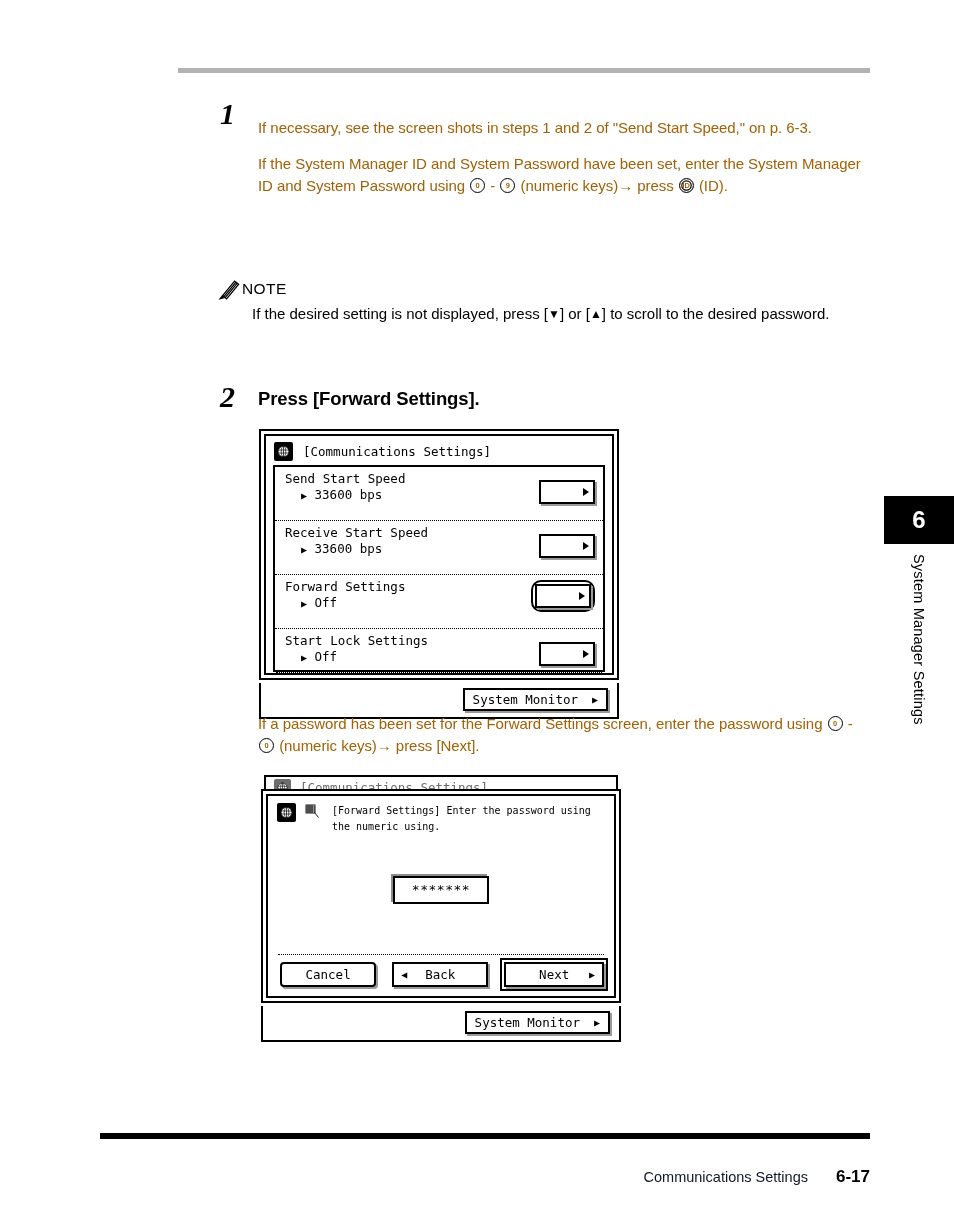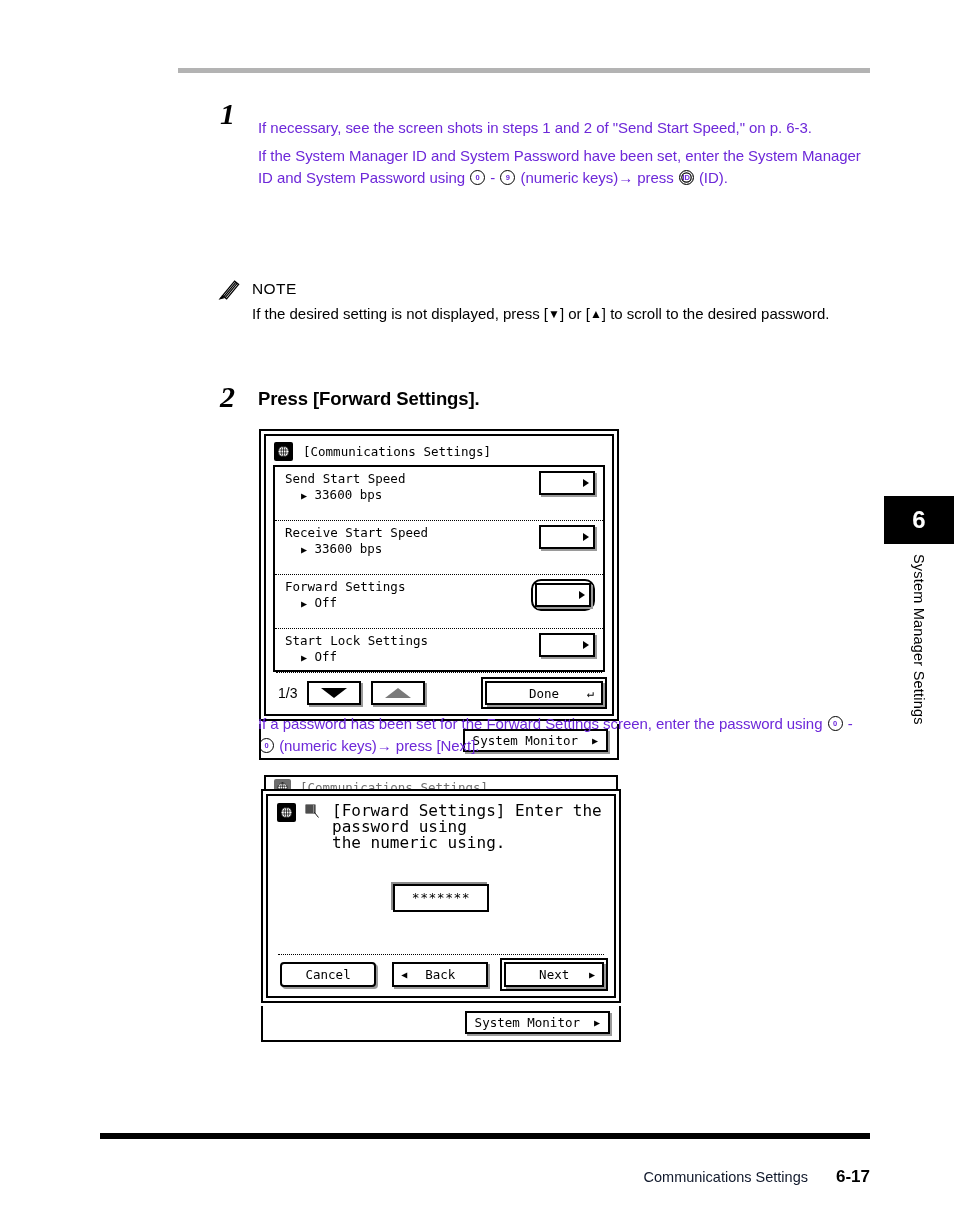--- a/index.html
+++ b/index.html
@@ -55,21 +55,21 @@
   .step-num {
     position:absolute; left:-38px; top:-6px;
     font-size:30px; font-weight:bold; font-style:italic;
     font-family:"Liberation Serif", serif;
   }
   .step-head {
     font-size:18.5px; font-weight:bold; line-height:25px;
     letter-spacing:-0.1px;
   }
   .body-p {
-    font-size:15px; line-height:22px; color:#6d28d9;
+    font-size:15px; line-height:22px; color:#a16207;
     letter-spacing:-0.05px;
   }
 
   
   .keyicon {
     display:inline-block; vertical-align:-2px;
     width:15px; height:15px; border-radius:50%;
     border:1.5px solid #000;
     position:relative; margin:0 1px;
   }
@@ -89,21 +89,21 @@
     position:absolute; left:3.5px; top:3.5px; width:5px; height:5px;
     border-radius:50%; background:#000;
   }
   .keyicon.id { box-shadow: inset 0 0 0 1.2px #fff, inset 0 0 0 2.4px #000; }
 
   .arrow-r { font-size:15px; }
 
   
   .note-wrap { position:absolute; }
   .note-head {
-    display:flex; align-items:center; gap:10px;
+    display:flex; align-items:center; 
     font-size:15.5px; letter-spacing:0.4px;
   }
   .pencil { width:24px; height:22px; display:block; }
   .note-body {
     margin-left:34px; margin-top:3px;
     font-size:15px; line-height:22px;
   }
   .tri { font-size:12px; vertical-align:1px; }
 
   
@@ -132,21 +132,21 @@
     display:flex; align-items:center; justify-content:center;
     border-radius:2px;
   }
   .globe svg { display:block; }
 
   .list-box {
     border:2px solid #000;
     margin:0 7px 0 7px;
   }
   .row {
-    display:flex; align-items:flex-start; justify-content:space-between;
+    display:flex; align-items:flex-end; justify-content:space-between;
     padding:4px 8px 4px 10px;
     position:relative;
   }
   .row + .row { border-top:1px dotted #000;margin-top:12px; }
   .row-text { font-size:12.5px; line-height:16px; }
   .row-val { padding-left:16px; }
   .row-val .tri-r { font-size:10px; }
 
   .sel-btn {
     width:56px; height:24px;
@@ -210,21 +210,21 @@
     position:absolute; left:3px; top:3px; right:3px; height:22px;
     border:2px solid #000; border-bottom:none;
     display:flex; align-items:center; gap:9px; padding:1px 8px;
     font-size:12.5px; color:#6d6d6d; overflow:hidden;
     background:#fff;
   }
   .ghost-head .globe { background:#6d6d6d; width:17px; height:17px; }
   .msg-row {
     display:flex; gap:9px; padding:7px 9px 4px 9px; align-items:flex-start;
   }
-  .msg-text { font-size:16px; line-height:16px; }
+  .msg-text { font-size:10px; line-height:16px; }
   .hand { width:18px; height:18px; flex:0 0 auto; margin-top:1px; }
   .pwd-field {
     width:96px; height:28px; margin:0 auto;
     border:2px solid #000; background:#fff;
     box-shadow: -2px -2px 0 0 #8d8d8d;
     display:flex; align-items:center; justify-content:center;
     font-size:13px; letter-spacing:0.5px;
   }
   .btn-row { display:flex; gap:16px; padding:7px 10px 9px 12px; align-items:center; }
   .flat-btn {
@@ -250,21 +250,21 @@
 </div>
 <div class="chapter-label">
   <span>System Manager Settings</span>
 </div>
 
 <div class="step" style="left:258px; top:103px; width:615px;">
   <div class="step-num">1</div>
 
   <div class="body-p" style="margin-top:14px; width:600px;">If necessary, see the screen shots in steps 1 and 2 of "Send Start Speed," on p. 6-3.</div>
 
-  <div class="body-p" style="margin-top:6px; width:612px;">
+  <div class="body-p" style="margin-top:14px; width:612px;">
     <span>If the System Manager ID and System Password have been set, enter the System Manager ID and System Password using</span>
     <span class="keyicon" data-g="0"></span>
     <span>-</span>
     <span class="keyicon" data-g="9"></span>
     <span>(numeric keys)</span><span class="arrow-r">→</span>
     <span>press</span>
     <span class="keyicon id" data-g="ID"></span>
     <span>(ID).</span>
   </div>
 </div>
@@ -357,33 +357,20 @@
           </div>
           <div class="sel-btn-wrap">
             <div class="sel-btn"></div>
           </div>
         </div>
 
       </div>
 
       <div class="dotted-sep" style="margin-top:0;"></div>
 
-      <div class="lcd-foot">
-        <span class="page-ind">1/3</span>
-        <div class="arrow-btn">
-          <span class="dn-tri"></span>
-        </div>
-        <div class="arrow-btn">
-          <span class="up-tri"></span>
-        </div>
-        <div class="done-btn">
-          <span>Done</span>
-          <span class="ret">↵</span>
-        </div>
-      </div>
 
     </div>
   </div>
 
   <div class="sysmon-bar">
     <div class="sysmon-btn">
       <span>System Monitor</span>
       <span class="tri-r">▶</span>
     </div>
   </div>

